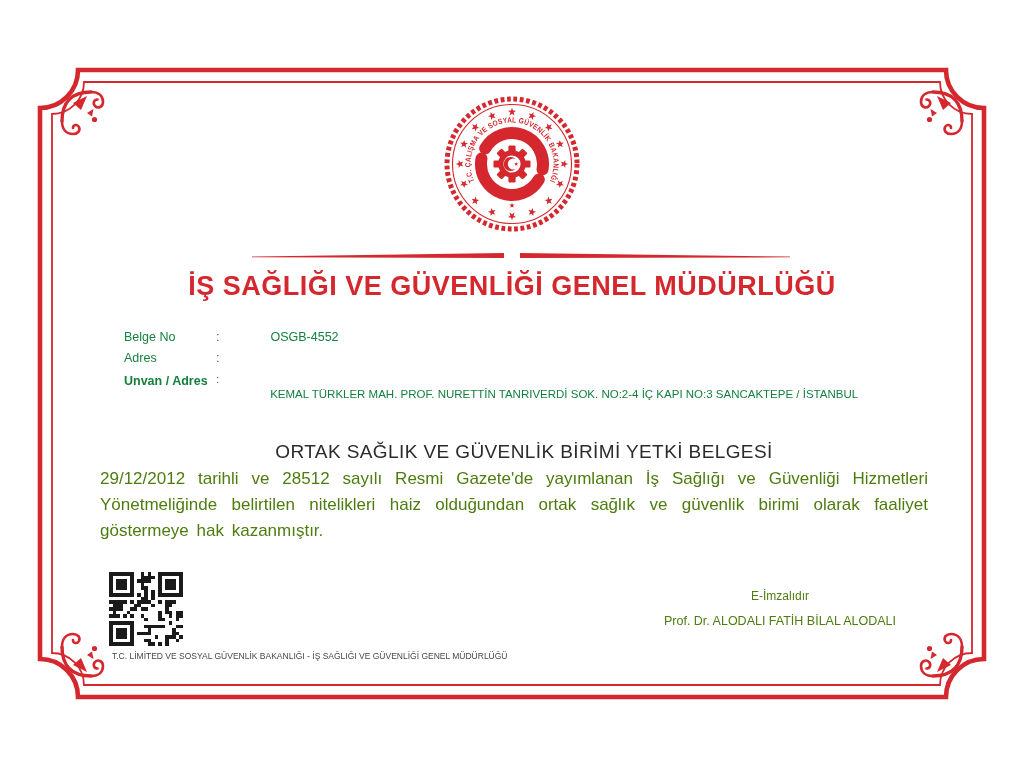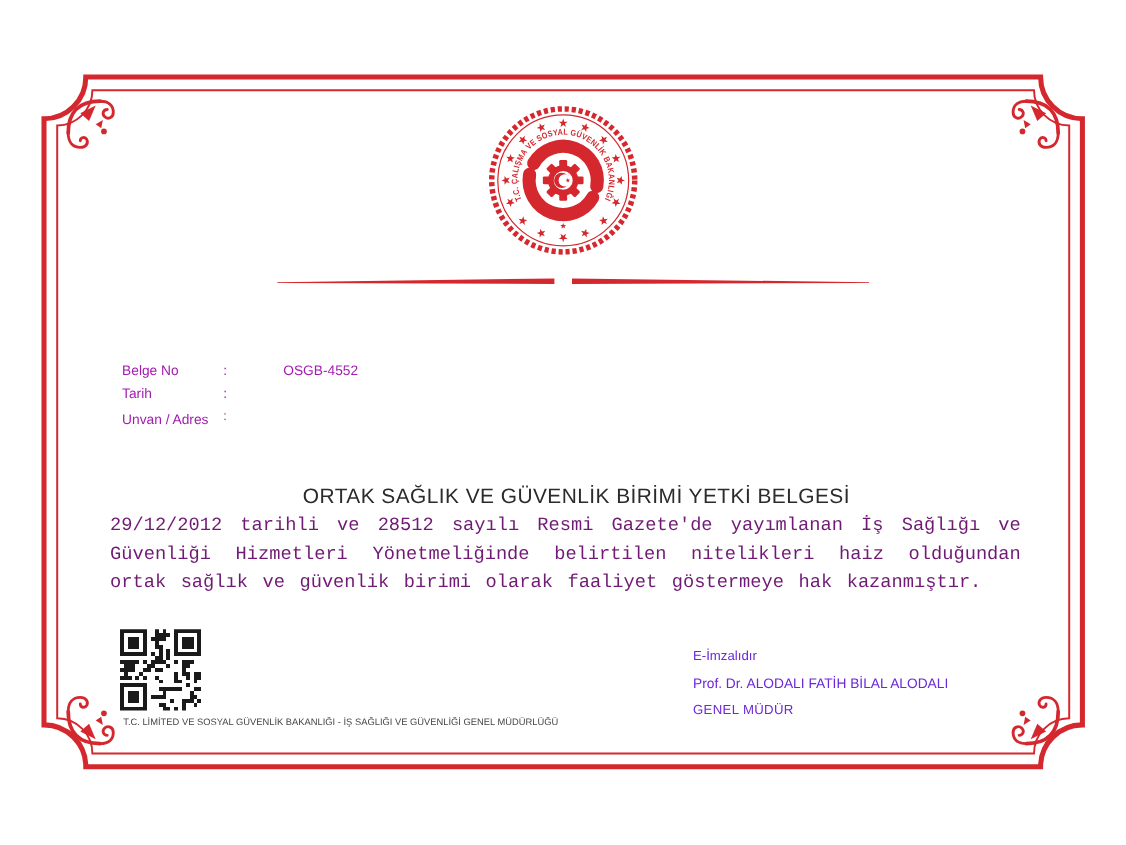--- a/index.html
+++ b/index.html
@@ -3,40 +3,40 @@
 <meta charset="utf-8">
 <style>
   html,body{margin:0;padding:0;background:#ffffff;}
   .page{position:relative;width:1024px;height:768px;background:#ffffff;overflow:hidden;
         font-family:"Liberation Sans","DejaVu Sans",sans-serif;color:#222;}
   .overlay{position:absolute;left:0;top:0;width:1024px;height:768px;pointer-events:none;}
 
   .title{position:absolute;left:0;top:271px;width:1024px;text-align:center;margin:0;
          color:#d4282e;font-size:27px;font-weight:bold;letter-spacing:0.5px;}
 
-  .fields{position:absolute;left:111px;top:330px;width:840px;font-size:12.5px;color:#a21caf;}
+  .fields{position:absolute;left:124px;top:330px;width:840px;font-size:12.5px;color:#15803d;}
   .frow{display:flex;align-items:flex-start;margin-bottom:7px;}
   .flabel{width:92px;flex:0 0 92px;}
   .fsep{flex:0 0 auto;margin-right:3px;}
   .fval{flex:1 1 auto;margin-left:48px;}
   .addr{font-size:11.5px;line-height:14.5px;}
-  .addr-row .flabel{padding-top:2px;}
+  .addr-row .flabel{padding-top:2px;font-weight:bold;}
 
   .doc-heading{position:absolute;left:0;top:429px;width:1024px;text-align:center;margin:12px;
                font-size:19px;font-weight:normal;color:#2b2b2b;letter-spacing:0.4px;}
 
   .body-par{position:absolute;left:100px;top:466px;width:828px;margin:0;
-            font-size:17px;line-height:26px;text-align:justify;word-spacing:3px;color:#701a75;font-family:Liberation Mono, monospace;}
+            font-size:17px;line-height:26px;text-align:justify;word-spacing:3px;color:#4d7c0f;}
 
   .qr{position:absolute;left:109px;top:572px;width:74px;height:74px;}
 
   .footer{position:absolute;left:112px;top:651px;width:560px;
           font-size:8.5px;line-height:11px;color:#474747;}
 
-  .signature{position:absolute;left:630px;top:589px;width:300px;text-align:left;color:#6d28d9;}
+  .signature{position:absolute;left:630px;top:589px;width:300px;text-align:center;color:#4d7c0f;}
   .sig1{font-size:12px;margin:0 0 11px 0;}
   .sig2{font-size:12.5px;margin:0 0 10px 0;}
   .sig3{font-size:12px;margin:0;letter-spacing:0.3px;}
 </style>
 </head>
 <body>
 
 <div class="page">
 
   <svg class="overlay" viewBox="0 0 1024 768" aria-hidden="true">
@@ -112,36 +112,38 @@
         <circle cx="73.6" cy="77" r="6.9" fill="#d4282e"></circle>
         <circle cx="76.4" cy="77" r="5.6" fill="#ffffff"></circle>
         <polygon points="79.20,74.90 79.73,76.27 81.20,76.35 80.06,77.28 80.43,78.70 79.20,77.90 77.97,78.70 78.34,77.28 77.20,76.35 78.67,76.27" fill="#d4282e"></polygon>
       </g>
 
     <g id="logo-bottom-star" fill="#d4282e">
         <polygon points="75.00,115.70 75.71,117.53 77.66,117.63 76.14,118.87 76.65,120.77 75.00,119.70 73.35,120.77 73.86,118.87 72.34,117.63 74.29,117.53"></polygon>
       </g>
   </svg>
 
+  <h1 class="title">İŞ SAĞLIĞI VE GÜVENLİĞİ GENEL MÜDÜRLÜĞÜ</h1>
 
   <div class="fields">
     <div class="frow">
       <span class="flabel">Belge No</span>
       <span class="fsep">:</span>
       <span class="fval">OSGB-4552</span>
     </div>
     <div class="frow">
-      <span class="flabel">Tarih</span>
+      <span class="flabel">Adres</span>
       <span class="fsep">:</span>
     </div>
     <div class="frow addr-row">
       <span class="flabel">Unvan / Adres</span>
       <span class="fsep addr">:</span>
       <span class="fval addr">
         <br>
+        <span>KEMAL TÜRKLER MAH. PROF. NURETTİN TANRIVERDİ SOK. NO:2-4 İÇ KAPI NO:3  SANCAKTEPE / İSTANBUL</span>
       </span>
     </div>
   </div>
 
   <h2 class="doc-heading">ORTAK SAĞLIK VE GÜVENLİK BİRİMİ YETKİ BELGESİ</h2>
   <p class="body-par">29/12/2012 tarihli ve 28512 sayılı Resmi Gazete'de yayımlanan İş Sağlığı ve Güvenliği Hizmetleri Yönetmeliğinde belirtilen nitelikleri haiz olduğundan ortak sağlık ve güvenlik birimi olarak faaliyet göstermeye hak kazanmıştır.</p>
 
   <svg id="qr" class="qr" viewBox="0 0 21 21" shape-rendering="crispEdges">
       <rect x="0" y="0" width="1" height="1" fill="#1a1a1a"></rect>
       <rect x="1" y="0" width="1" height="1" fill="#1a1a1a"></rect>
@@ -347,16 +349,15 @@
       <rect x="16" y="20" width="1" height="1" fill="#1a1a1a"></rect>
     </svg>
 
   <div class="footer">
     <div>T.C. LİMİTED VE SOSYAL GÜVENLİK BAKANLIĞI - İŞ SAĞLIĞI VE GÜVENLİĞİ GENEL MÜDÜRLÜĞÜ</div>
   </div>
 
   <div class="signature">
     <p class="sig1">E-İmzalıdır</p>
     <p class="sig2">Prof. Dr. ALODALI FATİH BİLAL ALODALI</p>
-    <p class="sig3">GENEL MÜDÜR</p>
   </div>
 
 </div>
 
 </body></html>

